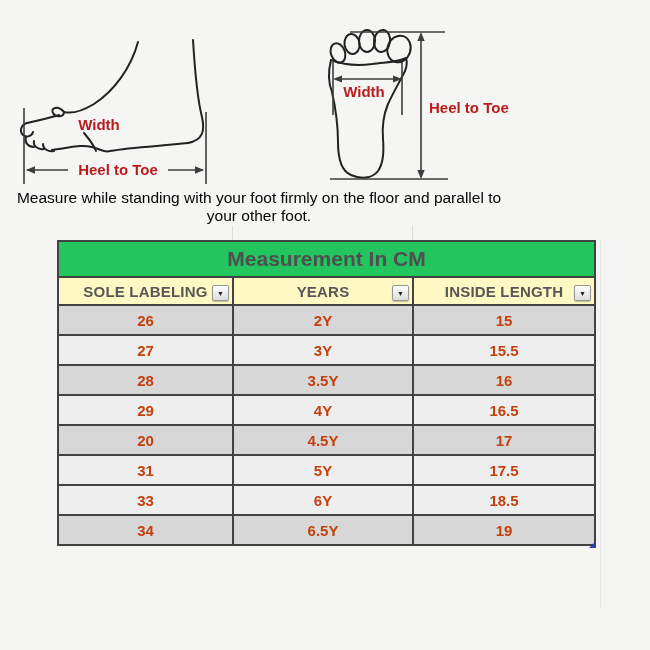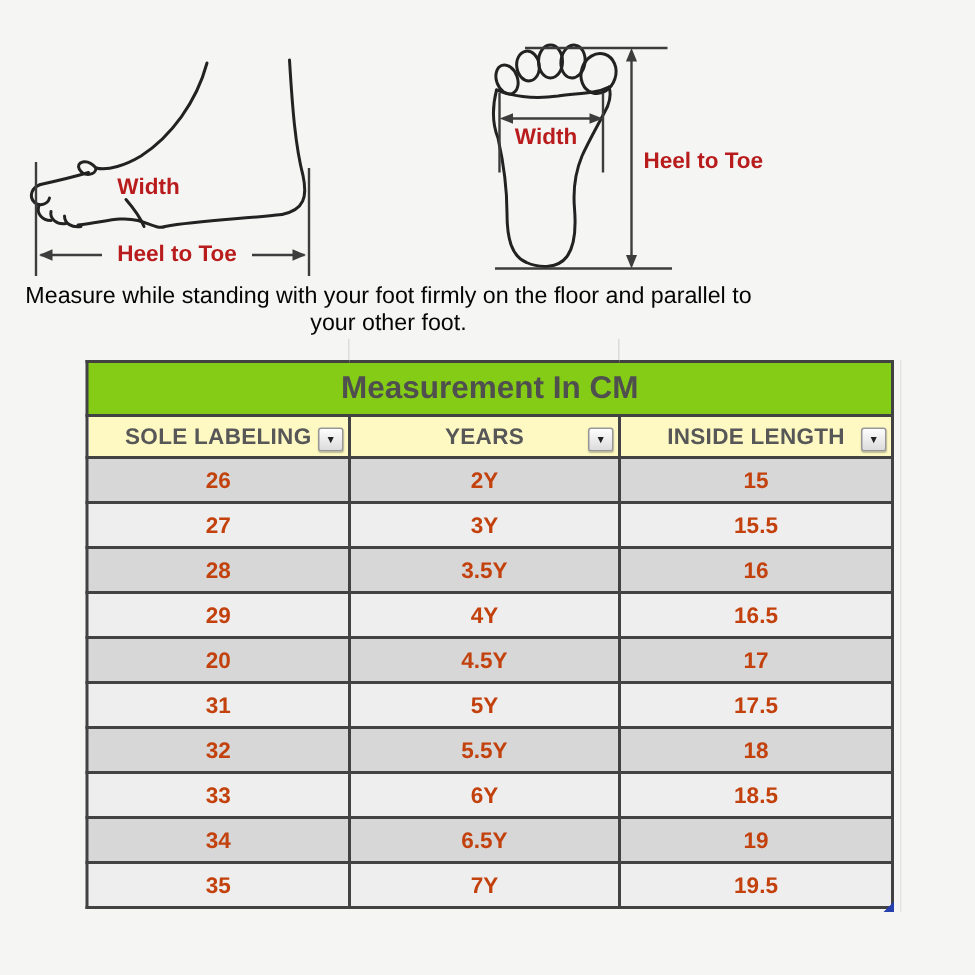--- a/index.html
+++ b/index.html
@@ -16,21 +16,21 @@
   .lbl-width-bottom{left:341px;top:84px;width:46px;text-align:center;}
   .lbl-heeltoe-bottom{left:429px;top:100px;}
 
   .instruction{position:absolute;left:0;top:189px;width:518px;text-align:center;
                color:#050505;font-size:15.5px;letter-spacing:0px;}
 
   
   .table-wrap{position:absolute;left:57px;top:240px;width:537px;}
   table.size-chart{border-collapse:collapse;width:100%;table-layout:fixed;}
   table.size-chart td,table.size-chart th{border:2px solid #424242;text-align:center;vertical-align:middle;padding:0;}
-  .title-cell{height:34px;background:#84cc16;color:#4f4f4f;font-size:21px;font-weight:bold;}
+  .title-cell{height:34px;background:#22c55e;color:#4f4f4f;font-size:21px;font-weight:bold;}
   th.col-head{height:26px;background:#fef9c3;color:#575757;font-size:15px;font-weight:bold;position:relative;letter-spacing:.2px;}
   td.data-cell{height:28px;font-size:15px;font-weight:bold;color:#c2410c;}
   tr.r-dark td{background:#d7d7d7;}
   tr.r-light td{background:#eeeeee;}
 
   .filter-btn{position:absolute;right:3px;top:7px;width:17px;height:16px;
       border:1px solid #979797;border-radius:2px;
       background:linear-gradient(#fdfdfd,#dcdcdc);
       box-shadow:0 1px 1px rgba(0,0,0,.25);
       display:flex;align-items:center;justify-content:center;
@@ -161,38 +161,28 @@
         <tr class="r-dark">
           <td class="data-cell">20</td>
           <td class="data-cell">4.5Y</td>
           <td class="data-cell">17</td>
         </tr>
         <tr class="r-light">
           <td class="data-cell">31</td>
           <td class="data-cell">5Y</td>
           <td class="data-cell">17.5</td>
         </tr>
-        <tr class="r-dark">
-          <td class="data-cell">32</td>
-          <td class="data-cell">5.5Y</td>
-          <td class="data-cell">18</td>
-        </tr>
         <tr class="r-light">
           <td class="data-cell">33</td>
           <td class="data-cell">6Y</td>
           <td class="data-cell">18.5</td>
         </tr>
         <tr class="r-dark">
           <td class="data-cell">34</td>
           <td class="data-cell">6.5Y</td>
           <td class="data-cell">19</td>
         </tr>
-        <tr class="r-light">
-          <td class="data-cell">35</td>
-          <td class="data-cell">7Y</td>
-          <td class="data-cell">19.5</td>
-        </tr>
       </tbody>
     </table>
     <div class="fill-handle"></div>
   </div>
 
 </div>
 
 </body></html>

